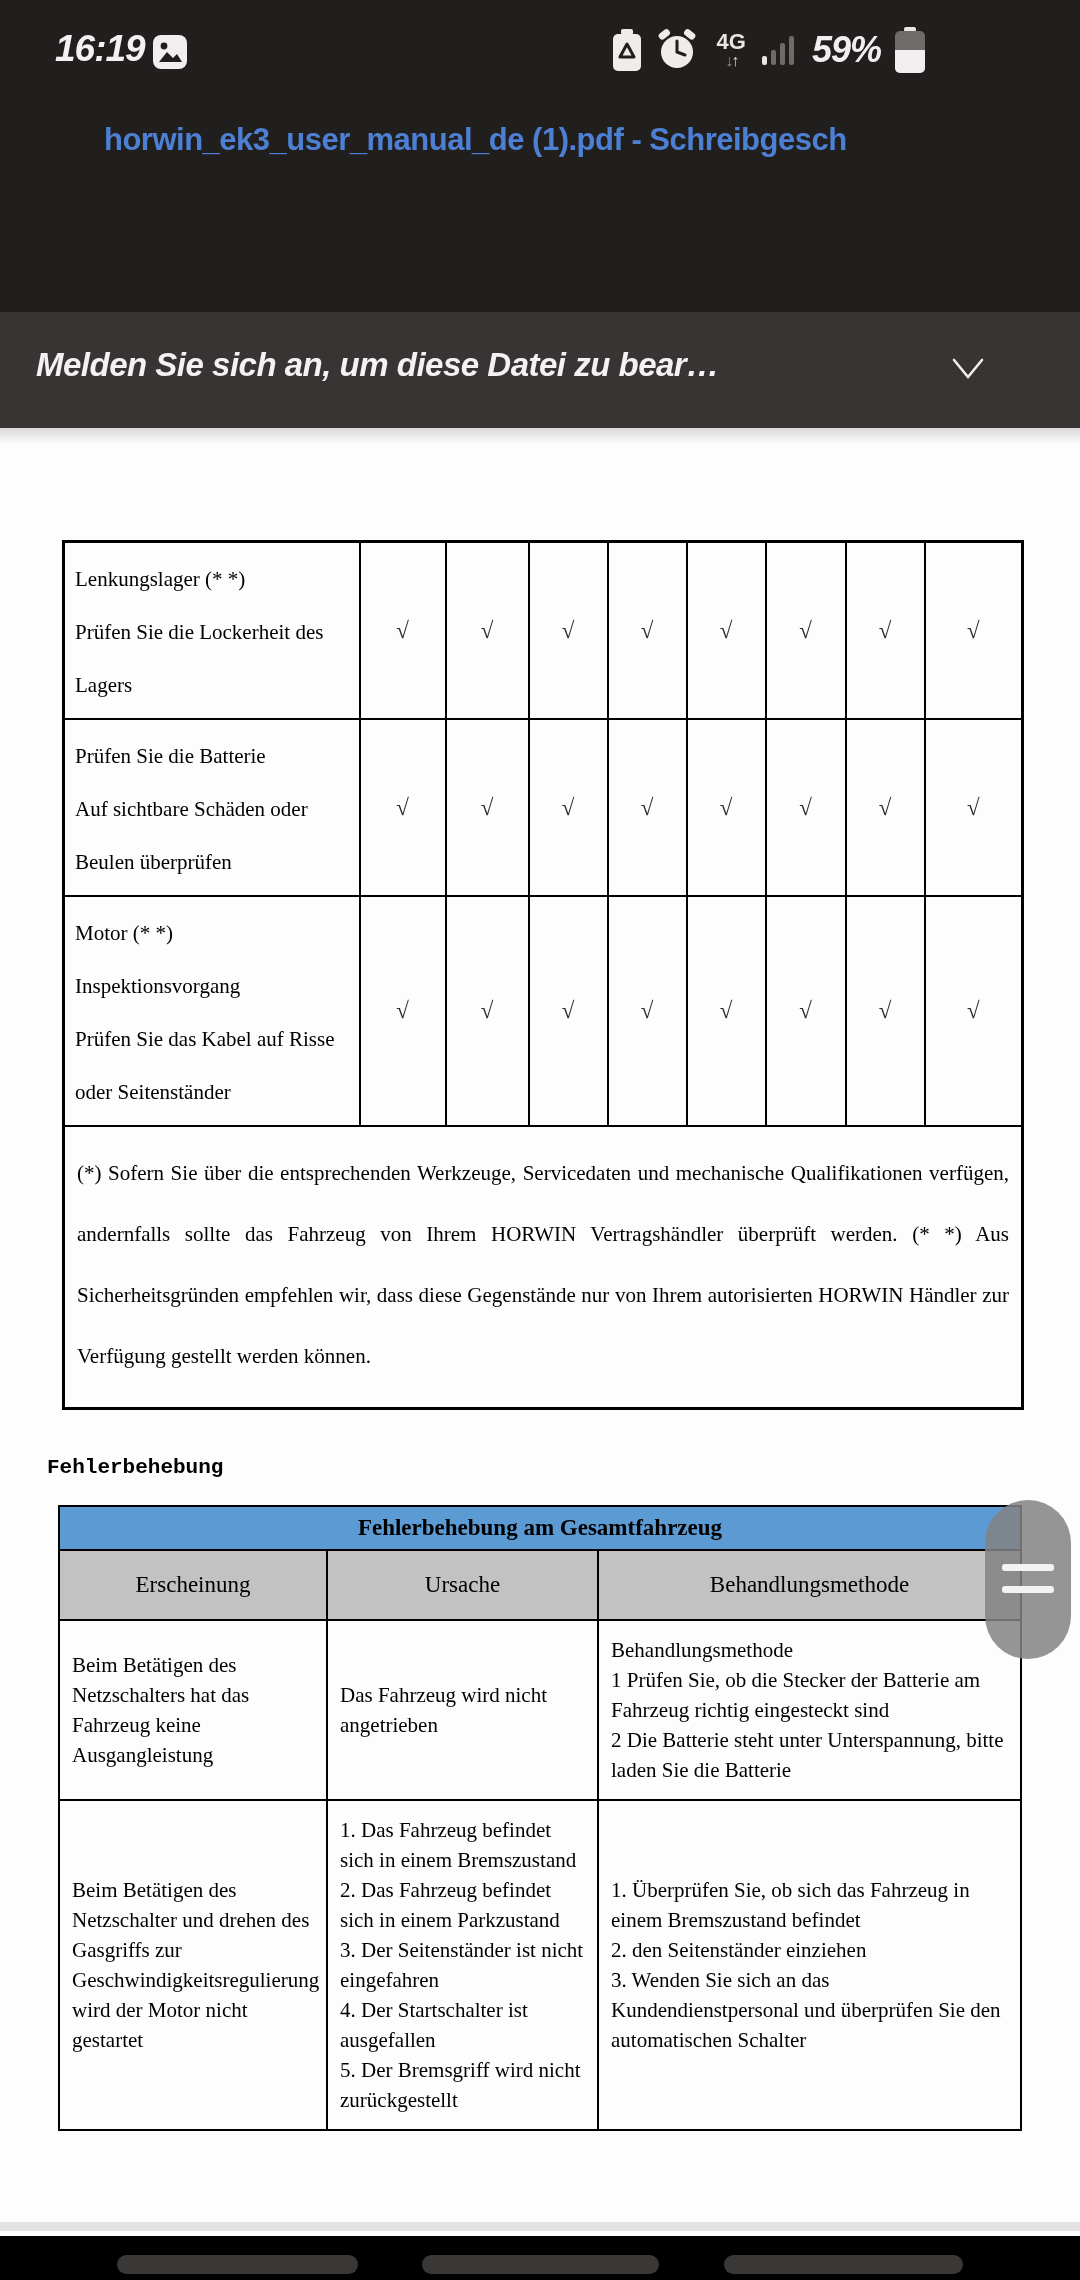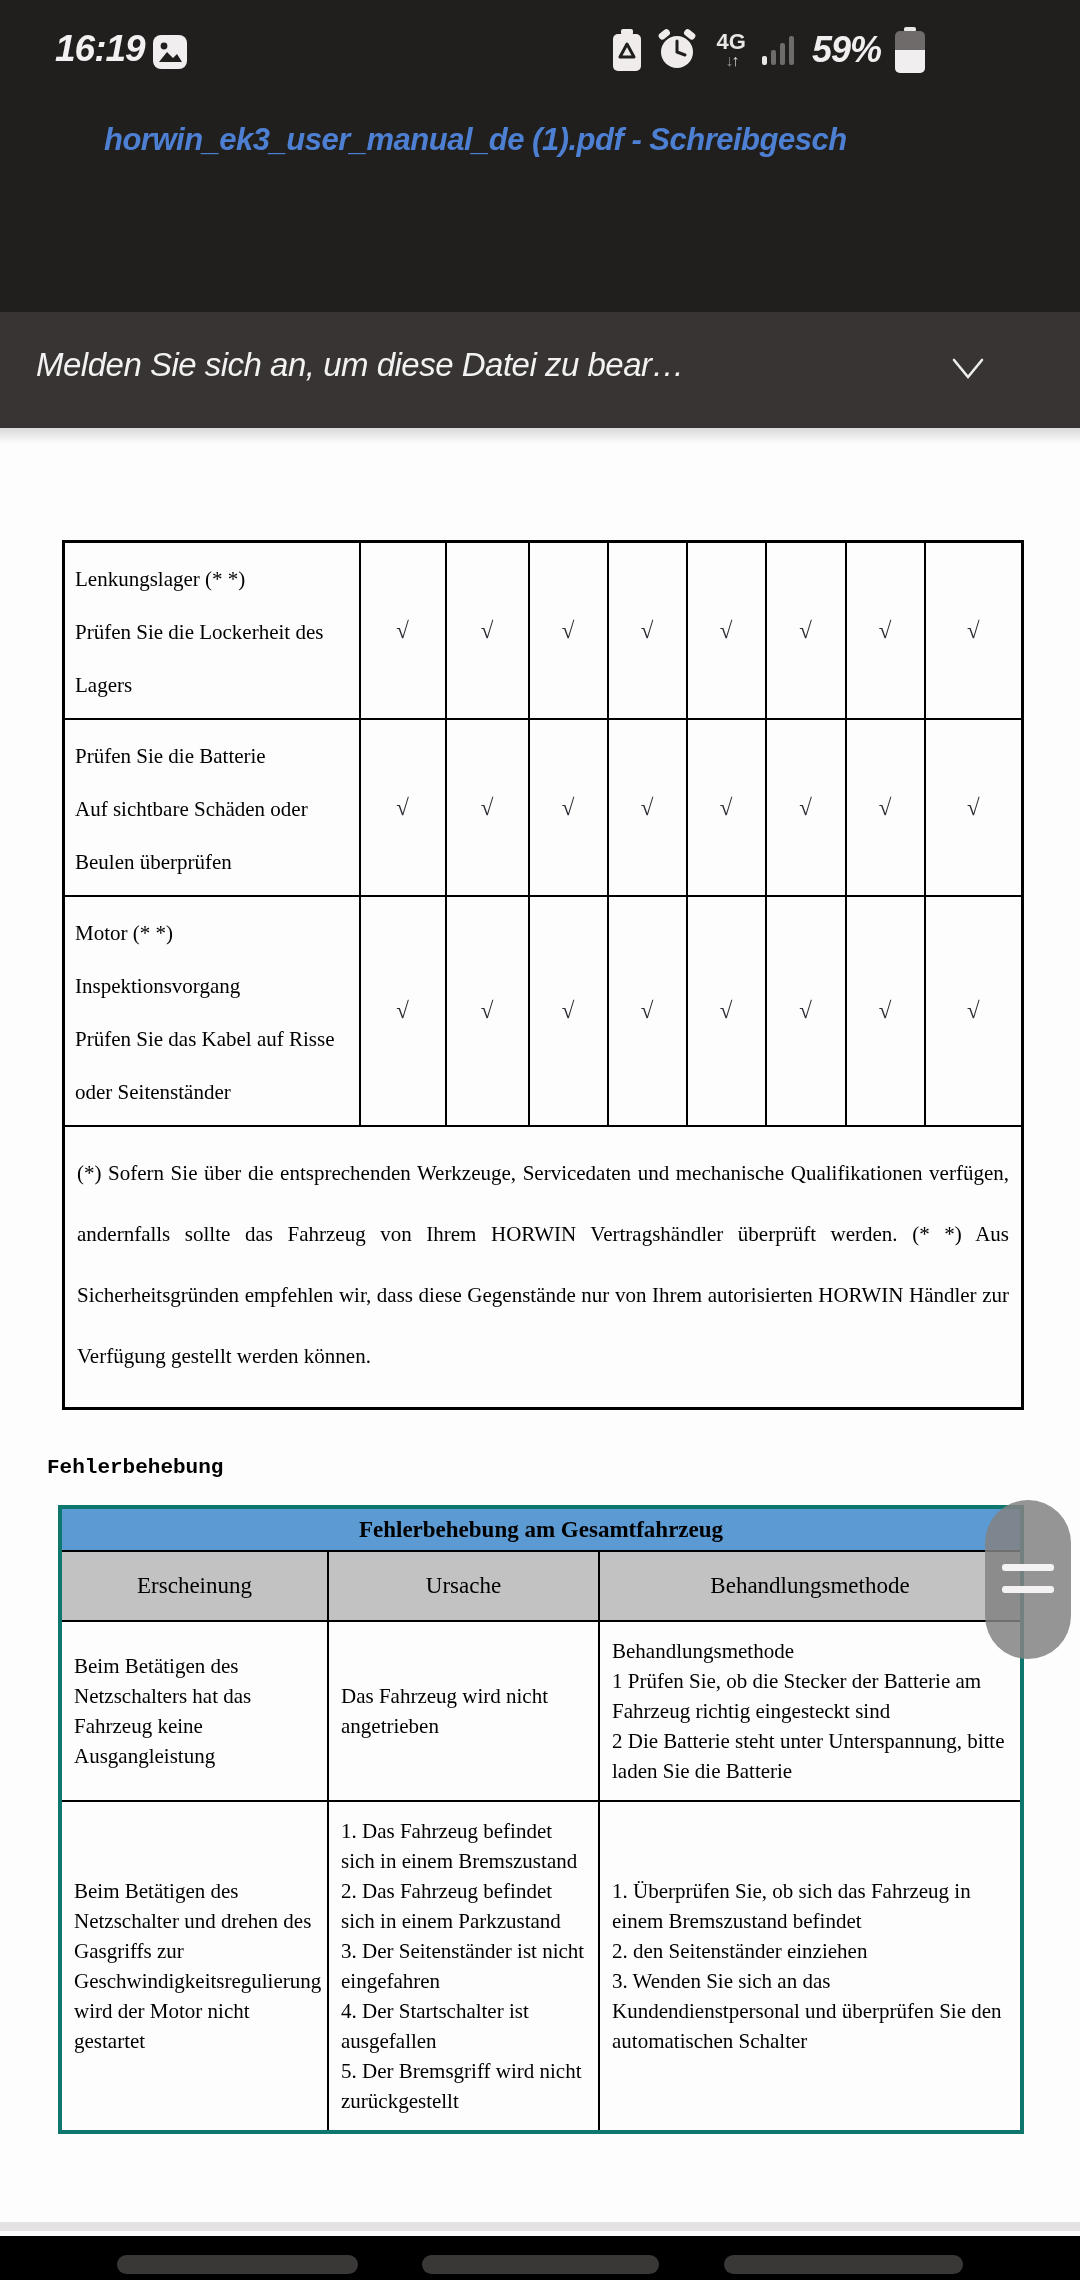--- a/index.html
+++ b/index.html
@@ -23,47 +23,47 @@
   .sigbars { display:flex; align-items:flex-end; gap:4px; height:30px; margin-left:2px; }
   .sigbars i { display:block; width:5px; border-radius:2px; background:#6f6b6b; }
   .sigbars i.on { background:#e9e6e6; }
   .pct { font-size:36px; font-weight:700; font-style:italic; color:#f0eeee; letter-spacing:-1px; margin-left:4px; }
   .batt-main { position:relative; width:30px; height:46px; }
   .batt-main .nub { position:absolute; left:9px; top:0; width:12px; height:5px; background:#e9e6e6; border-radius:2px; }
   .batt-main .bod { position:absolute; left:0; top:4px; width:30px; height:42px; border-radius:5px; overflow:hidden; background:#6f6b6b; }
   .batt-main .fill { position:absolute; left:0; bottom:0; width:100%; height:55%; background:#f0eeee; }
 
   .title-bar { position:absolute; left:0; top:100px; width:1080px; height:90px; overflow:hidden; }
-  .doc-title { position:absolute; left:104px; top:22px; white-space:nowrap; font-size:31px; font-weight:700; font-style:italic; color:#4d80d3; letter-spacing:-0.5px; }
+  .doc-title { position:absolute; left:104px; top:22px; white-space:nowrap; font-size:31px; font-weight:700; color:#4d80d3; letter-spacing:-0.5px; }
 
   .toolbar { position:absolute; left:0; top:190px; width:1080px; height:122px; }
   .tb-ic { position:absolute; top:220px; width:60px; height:60px; display:flex; align-items:center; justify-content:center; }
   .tb-ic svg { display:block; }
 
   
   .banner { position:absolute; left:0; top:312px; width:1080px; height:116px; background:#383434; }
-  .banner-text { position:absolute; left:36px; top:34px; font-size:33px; font-weight:400; font-style:italic; color:#f3f1f1; letter-spacing:-0.5px; }
+  .banner-text { position:absolute; left:36px; top:34px; font-size:33px; font-weight:700; font-style:italic; color:#f3f1f1; letter-spacing:-0.5px; }
   .banner-chevron { position:absolute; right:92px; top:42px; }
 
   
   .content { position:absolute; left:0; top:428px; width:1080px; height:1794px; background:#fdfdfd; overflow:hidden; }
   .content::before { content:""; position:absolute; left:0; top:0; width:100%; height:16px;
         background:linear-gradient(to bottom, rgba(0,0,0,0.14), rgba(0,0,0,0)); }
 
   .pdf { font-family:"Liberation Serif", serif; color:#000; }
 
   table.mtable { border-collapse:collapse; table-layout:fixed; width:959px; margin:112px 0 0 62px; border:3px solid #000; }
   table.mtable td { border:2px solid #000; }
   td.mlabel { vertical-align:top; padding:10px 6px 6px 10px; font-size:21px; line-height:53px; white-space:pre-line; }
   td.mcheck { text-align:center; vertical-align:middle; font-size:23px; color:#2b2b33; }
   td.mfoot { padding:16px 12px 20px 12px; font-size:21px; line-height:61px; text-align:justify; }
 
   .section-heading { margin:46px 0 0 47px; font-size:21px; font-weight:700; font-family:Liberation Mono, monospace; }
 
-  table.ttable { border-collapse:collapse; table-layout:fixed; width:962px; margin:26px 0 0 58px; border:4px solid #0f766e;padding-left:42px; }
+  table.ttable { border-collapse:collapse; table-layout:fixed; width:962px; margin:26px 0 0 58px; border:2px solid #0f766e;padding-left:42px; }
   table.ttable td, table.ttable th { border:2px solid #000; font-family:"Liberation Serif", serif; }
   th.t-title { height:44px; background:#5b9ad3; font-size:23px; font-weight:700; text-align:center; }
   th.t-col { height:70px; background:#c2c2c2; font-size:23px; font-weight:400; text-align:center; }
   td.t-cell { font-size:21px; line-height:30px; vertical-align:middle; padding:14px 12px; white-space:pre-line; }
   tr.t-r1 td { height:180px; }
   tr.t-r2 td { height:308px; }
 
   
   .scroll-handle { position:absolute; left:985px; top:1500px; width:86px; height:159px; background:rgba(132,130,130,0.85); border-radius:44px; z-index:6; }
   .scroll-handle .ln { position:absolute; left:17px; width:52px; height:7px; background:#f4f2f2; border-radius:3px; }

